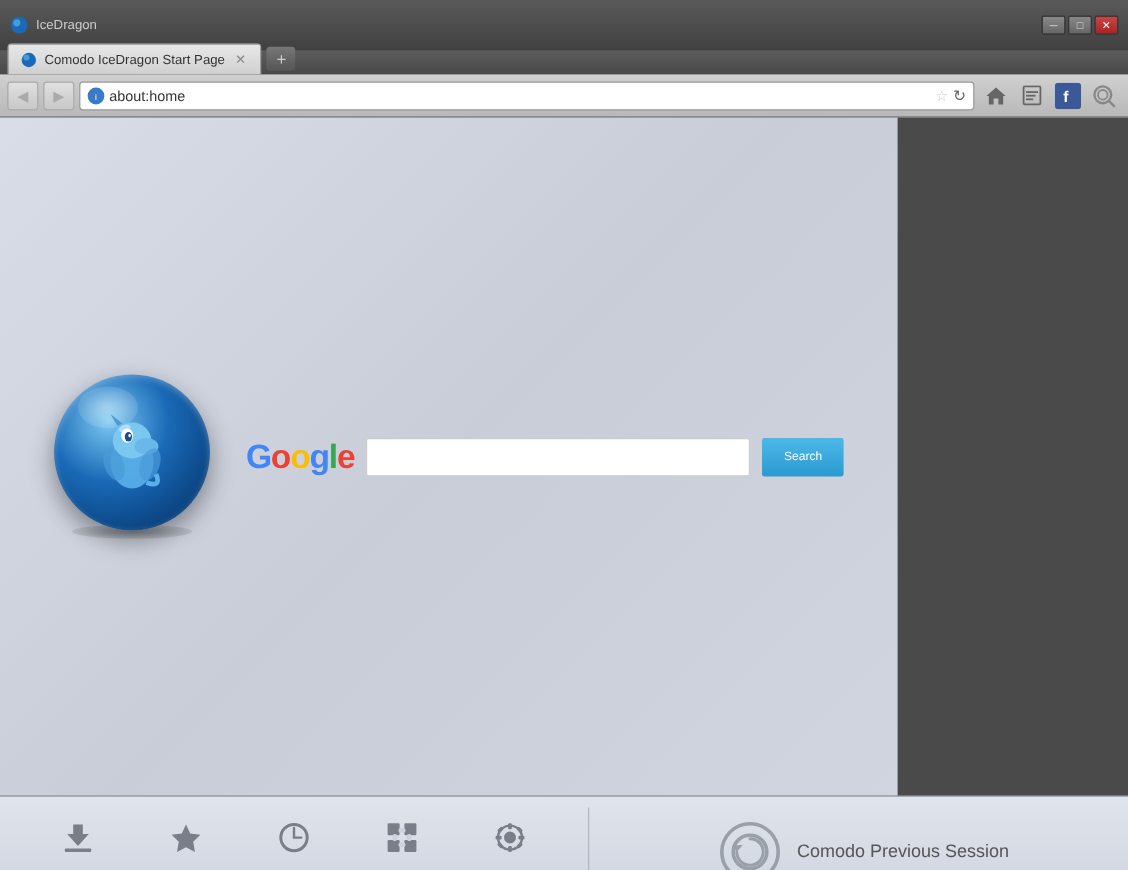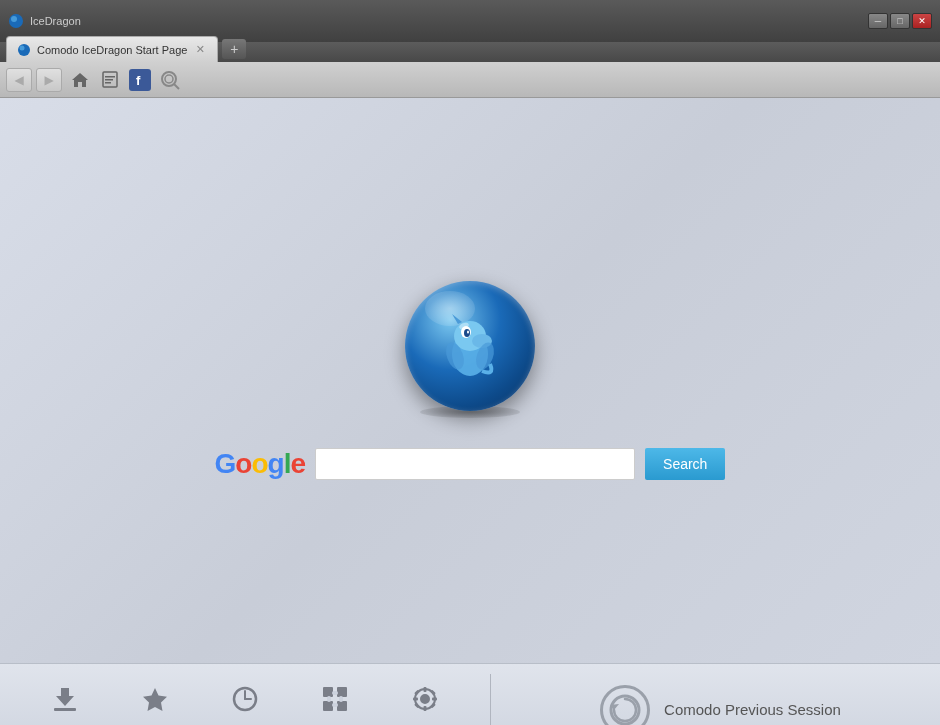--- a/index.html
+++ b/index.html
@@ -162,25 +162,25 @@
       width: 28px;
       height: 26px;
       display: flex;
       align-items: center;
       justify-content: center;
       cursor: pointer;
     }
 
     
     .main-content {
-      width: 940px;
+      width: 748px;
       height: 565px;
       background: linear-gradient(135deg, #d8dde8 0%, #c8cdd8 50%, #d0d5e0 100%);
       display: flex;
-      flex-direction: column;
+      flex-direction: row;
       align-items: center;
       justify-content: center;
       gap: 30px;
     }
     .logo-circle {
       width: 130px;
       height: 130px;
       border-radius: 50%;
       background: radial-gradient(circle at 35% 30%, #7bc8f0, #1a6ab8 40%, #0d4a8a 70%, #0a3060 100%);
       display: flex;
@@ -236,21 +236,21 @@
       font-size: 14px;
       outline: none;
     }
     .search-btn {
       height: 32px;
       padding: 0 18px;
       background: linear-gradient(to bottom, #4db8e8, #2a9ad0);
       border: none;
       border-radius: 2px;
       color: white;
-      font-size: 14px;
+      font-size: 10px;
       cursor: pointer;
       font-weight: 500;
     }
 
     
     .bottom-bar {
       height: 92px;
       background: linear-gradient(to bottom, #e0e4ec, #cdd3de);
       border-top: 1px solid #b8bec8;
       display: flex;
@@ -331,20 +331,31 @@
     </div>
     <span style="font-size:11px; color:#333;">Comodo IceDragon Start Page</span>
     <div class="tab-close" style="margin-left:auto; color:#888; font-size:11px;">✕</div>
   </div>
   <div class="new-tab-btn">+</div>
 </div>
 
 <div class="nav-bar">
   <div class="nav-btn" style="color:#aaa;">◀</div>
   <div class="nav-btn" style="color:#aaa;">▶</div>
+  <div class="address-bar-container">
+    <div class="address-icon">
+      <svg width="10" height="10" viewBox="0 0 10 10">
+        <circle cx="5" cy="5" r="4" fill="#3a7bc8"></circle>
+        <text x="5" y="8" text-anchor="middle" font-size="7" fill="white">i</text>
+      </svg>
+    </div>
+    <input class="address-text" type="text" value="about:home" style="">
+    <span class="nav-star">☆</span>
+    <span class="nav-refresh">↻</span>
+  </div>
   <div class="toolbar-icons">
     <div class="toolbar-icon">
       <svg width="20" height="18" viewBox="0 0 20 18" fill="#666">
         <polygon points="10,2 2,9 4,9 4,16 8,16 8,11 12,11 12,16 16,16 16,9 18,9"></polygon>
       </svg>
     </div>
     <div class="toolbar-icon">
       <svg width="18" height="18" viewBox="0 0 18 18" fill="#666">
         <rect x="2" y="1" width="14" height="15" rx="1" fill="none" stroke="#666" stroke-width="1.5"></rect>
         <rect x="4" y="5" width="10" height="1.5" fill="#666"></rect>

